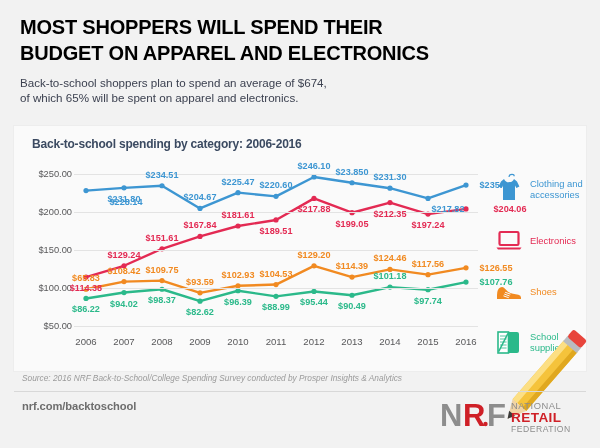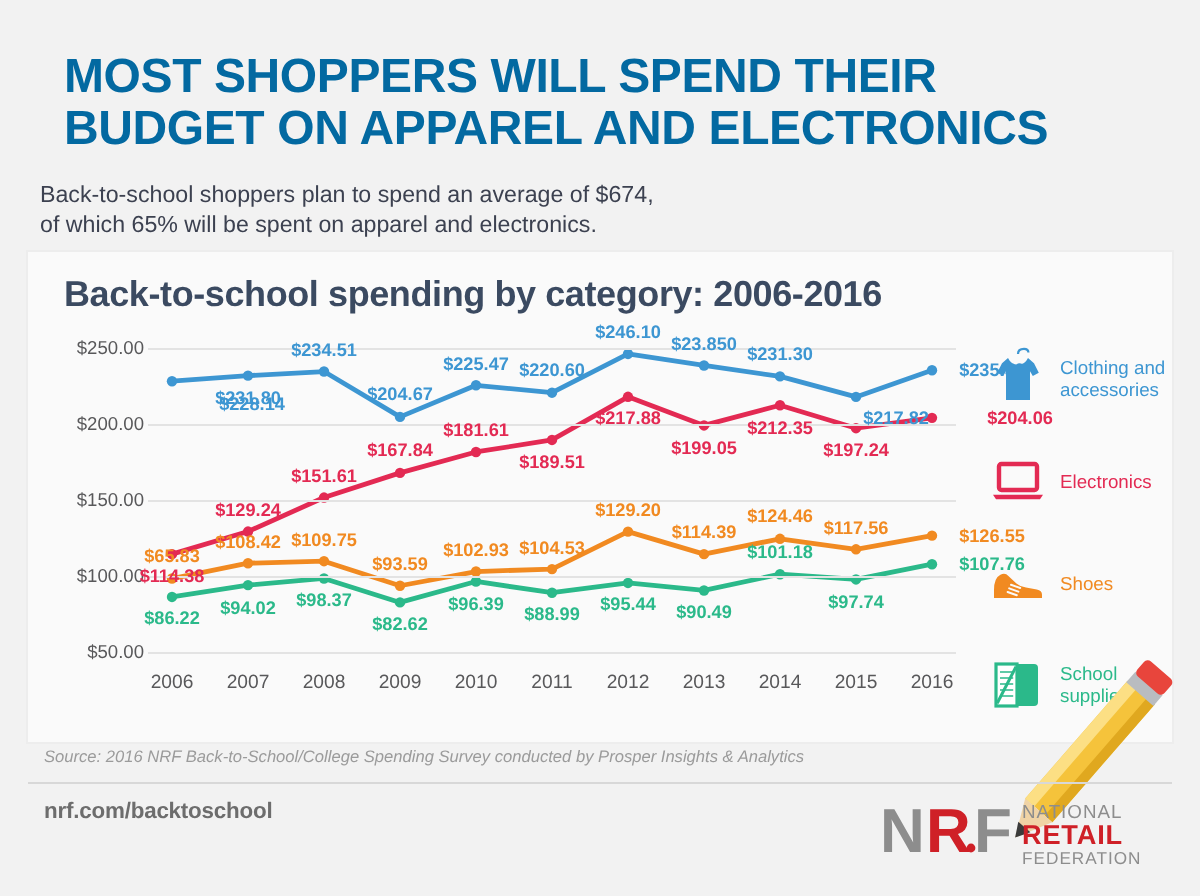--- a/index.html
+++ b/index.html
@@ -7,46 +7,46 @@
     width:600px;height:448px;overflow:hidden;
     background:#f2f2f2;
     font-family:"Liberation Sans", sans-serif;
     position:relative;
   }
   .page{position:absolute;inset:0;background:#f2f2f2;}
 
   
   .header{padding:14px 20px 0 20px;}
   .headline{
-    color:#0369a1;
-    font-size:24px;
+    color:#000000;
+    font-size:20px;
     line-height:26px;
     font-weight:bold;
     letter-spacing:-0.2px;
-    margin:12px;
+    margin:0;
   }
   .headline .l2{display:block;}
   .subhead{
     margin-top:9px;
     color:#3c4150;
     font-size:11.6px;
     line-height:15px;
   }
   .subhead span{display:block;}
 
   
   .card{
     position:absolute;
     left:14px;top:126px;width:572px;height:245px;
     background:#fafafa;
     box-shadow:0 0 0 1px rgba(0,0,0,0.02);
   }
   .chart-title{
     position:absolute;left:18px;top:11px;
-    color:#3b4a61;font-size:18px;font-weight:bold;letter-spacing:-0.2px;
+    color:#3b4a61;font-size:12px;font-weight:bold;letter-spacing:-0.2px;
   }
 
   
   .plot{
     position:absolute;
     left:60px;top:48px;
     width:404px;height:152px;
   }
   .gridline{
     position:absolute;left:0;width:404px;height:1px;background:#e3e3e3;

